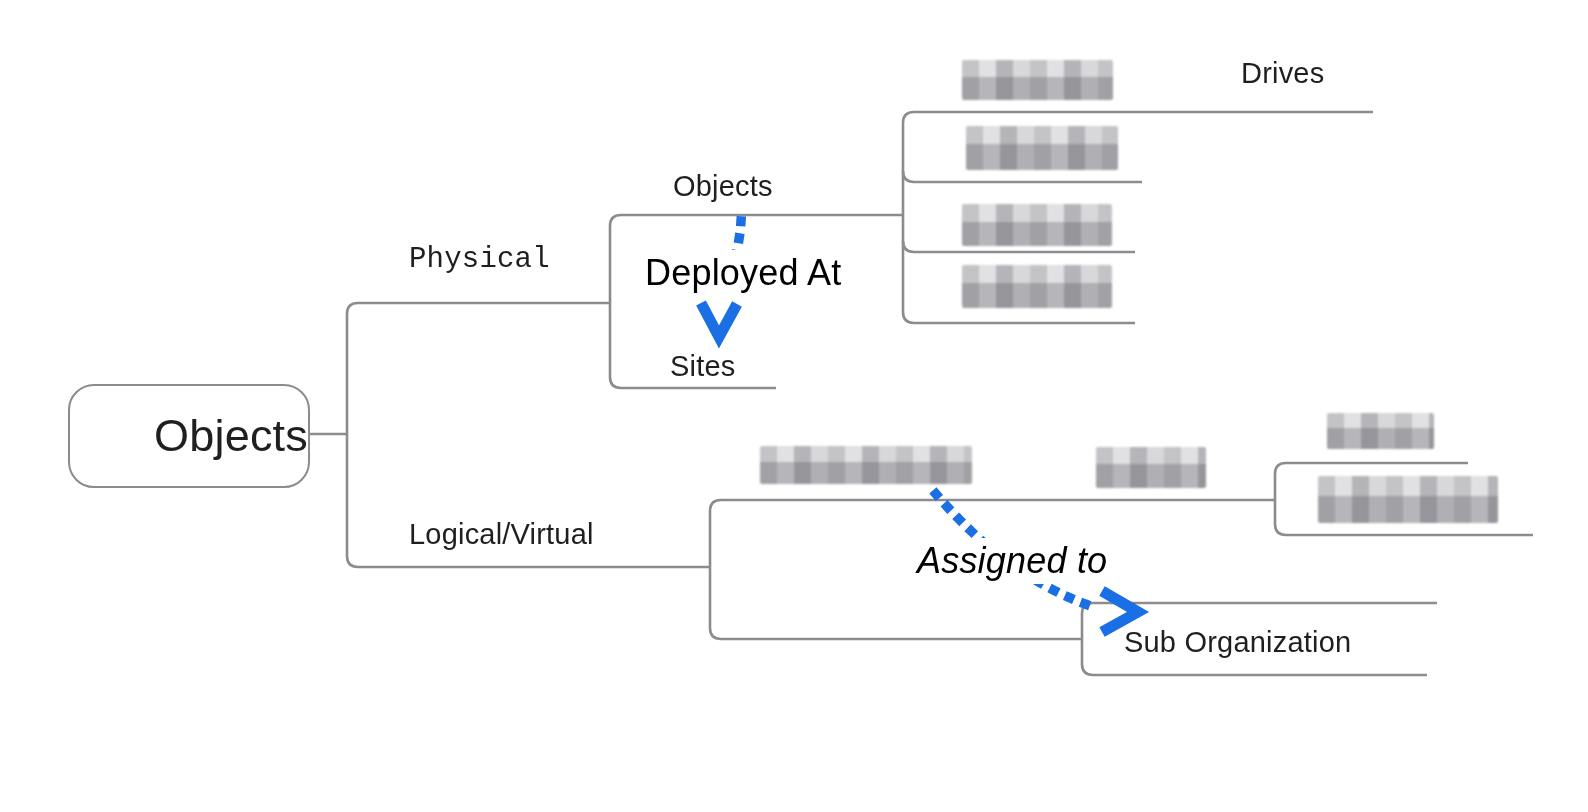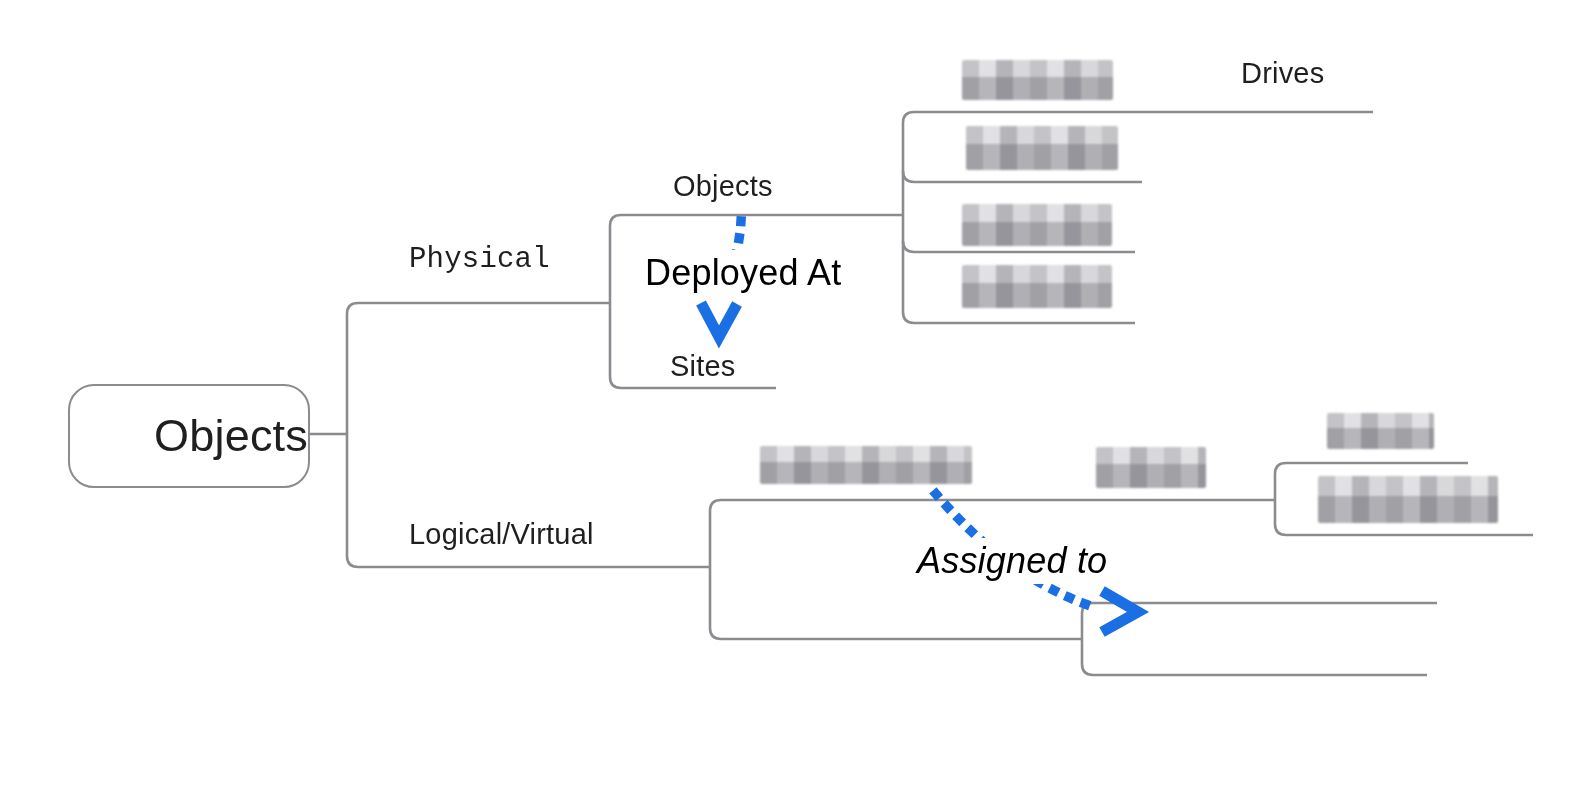--- a/index.html
+++ b/index.html
@@ -93,17 +93,18 @@
 
   <div class="root-box">
     <span>Objects</span>
   </div>
 
   <div class="node-label" style="left:409px;top:244px;font-family:Liberation Mono, monospace;">Physical</div>
   <div class="node-label" style="left:673px;top:171px;">Objects</div>
   <div class="node-label" style="left:670px;top:351px;">Sites</div>
   <div class="node-label" style="left:1241px;top:58px;">Drives</div>
   <div class="node-label" style="left:409px;top:519px;">Logical/Virtual</div>
+  <div class="node-label" style="left:1124px;top:627px;">Sub Organization</div>
 
   <div class="rel-label" style="left:636px;top:250px;">Deployed At</div>
   <div class="rel-label" style="left:908px;top:538px;font-style:italic;">Assigned to</div>
 
 </div>
 
 </body></html>

